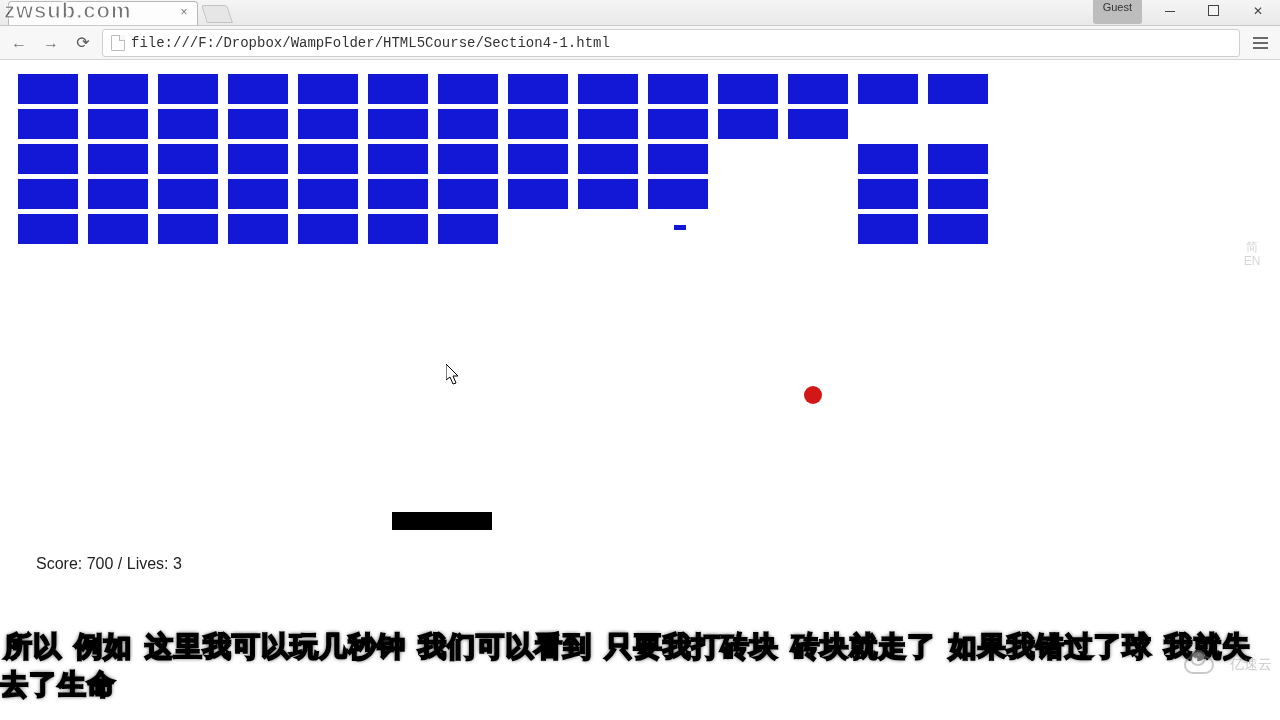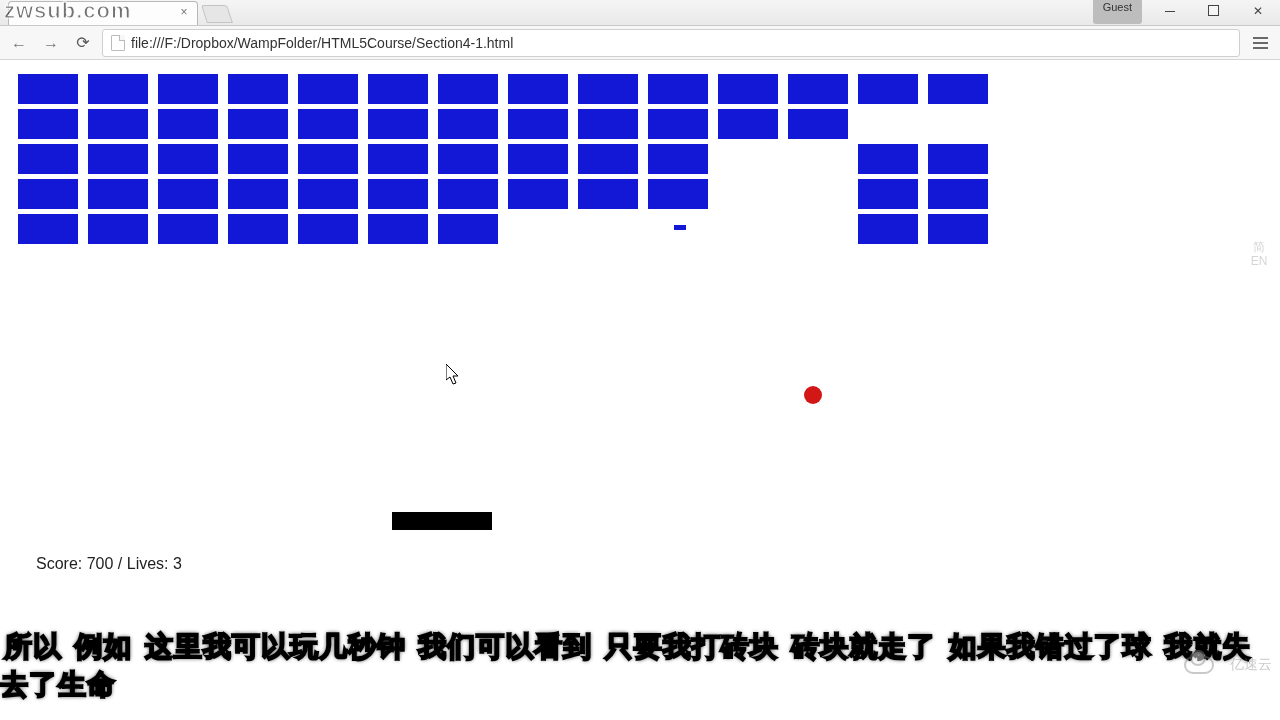--- a/index.html
+++ b/index.html
@@ -22,21 +22,21 @@
   .winbtn.max span::after { content:""; position:absolute; left:-3px; top:-3px; width:9px; height:9px; border:1px solid #444; background:#f5f5f5; }
   .guest        { position: absolute; right: 138px; top: 0; height: 24px; padding: 1px 10px; background: #bdbdbd; color: #333;
                   font-size: 11px; border-bottom-left-radius: 3px; border-bottom-right-radius: 3px; }
 
   .toolbar      { height: 34px; background: #f7f7f7; border-bottom: 1px solid #d6d6d6; display: flex; align-items: center; padding: 0 6px; gap: 6px; }
   .navbtn       { width: 26px; height: 26px; display: flex; align-items: center; justify-content: center; color: #7a7a7a; font-size: 16px; }
   .navbtn.enabled { color: #5a5a5a; }
   .addrwrap     { flex: 1; height: 28px; border: 1px solid #cfcfcf; border-radius: 3px; background: #fff; display: flex; align-items: center; padding: 0 8px; gap: 6px; }
   .fileicon     { width: 14px; height: 16px; border: 1px solid #bbb; border-radius: 1px; position: relative; }
   .fileicon::after { content:""; position:absolute; right:-1px; top:-1px; width:5px; height:5px; background:#f7f7f7; border-left:1px solid #bbb; border-bottom:1px solid #bbb; }
-  .addr         { flex: 1; border: none; outline: none; font-size: 14px; color: #333; background: transparent; }
+  .addr         { flex: 1; border: none; outline: none; font-size: 14px; color: #333; background: transparent; font-family: Liberation Mono, monospace; }
   .menu3        { width: 28px; height: 26px; display:flex; flex-direction:column; justify-content:center; align-items:center; gap:3px; }
   .menu3 span   { width: 15px; height: 2px; background:#6a6a6a; display:block; }
 
   
   .page         { position: absolute; left: 0; top: 60px; right: 0; bottom: 0; background: #fff; }
   .canvas       { position: absolute; left: 8px; top: 8px; width: 984px; height: 470px; }
   .brick        { position: absolute; background: #1218d6; }
   .fragment     { position: absolute; background: #1218d6; }
   .ball         { position: absolute; width: 18px; height: 18px; border-radius: 50%; background: #d31717; }
   .paddle       { position: absolute; height: 18px; background: #000; }
@@ -48,21 +48,21 @@
   .subtitle span{ font-size: 28px; font-weight: 700; color: #fff;
                   -webkit-text-stroke: 2px #000; text-shadow: 0 0 4px #000; padding: 0 4px; letter-spacing: 1px; }
 
   
   .wm-tl        { position: absolute; left: 4px; top: -2px; font-size: 22px; font-weight: 700; color: rgba(0,0,0,.55);
                   -webkit-text-stroke: 1px #fff; letter-spacing: 1px; font-family: Arial, sans-serif; }
   .wm-br        { position: absolute; right: 8px; bottom: 46px; display: flex; align-items: center; gap: 16px; opacity: .45; }
   .wm-br .cloud { width: 30px; height: 18px; border: 2px solid #888; border-radius: 12px; position: relative; }
   .wm-br .cloud::before { content:""; position:absolute; left:4px; top:-8px; width:12px; height:12px; border:2px solid #888; border-radius:50%; background:#fff; }
   .wm-br .txt   { font-size: 14px; color: #888; }
-  .wm-lang      { position: absolute; right: 7px; top: 180px; width: 28px; opacity: .35; font-size: 12px; color:#888; text-align:center; line-height:14px; }
+  .wm-lang      { position: absolute; right: 14px; top: 180px; width: 28px; opacity: .35; font-size: 12px; color:#888; text-align:center; line-height:14px; }
 </style>
 </head>
 <body>
 
 <div class="chrome">
 
   <div class="tabstrip">
     <div class="tab">
       <span></span>
       <span class="tab-close">×</span>

